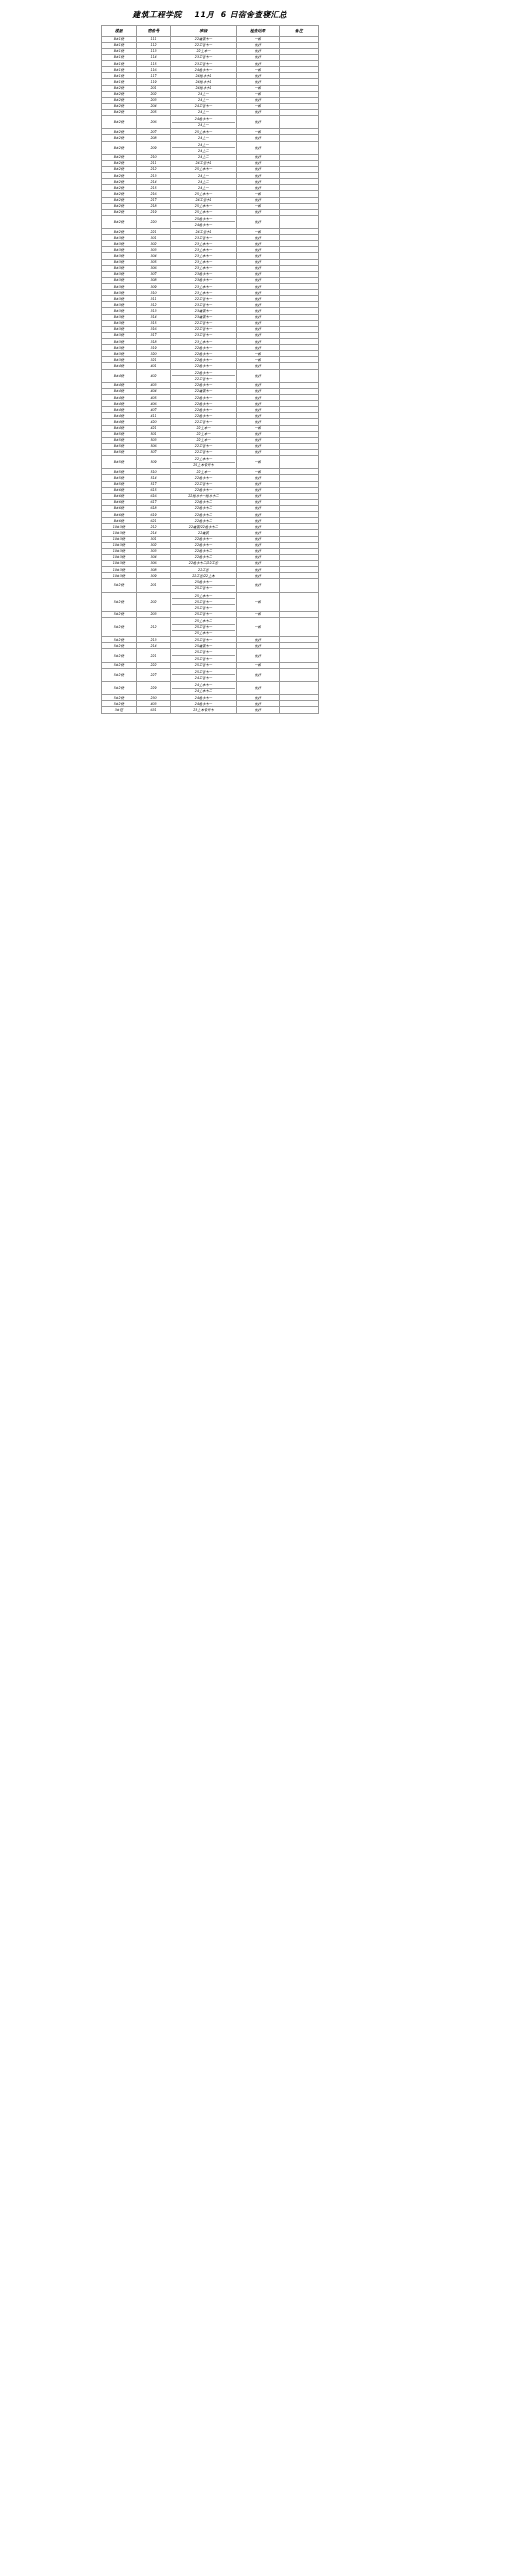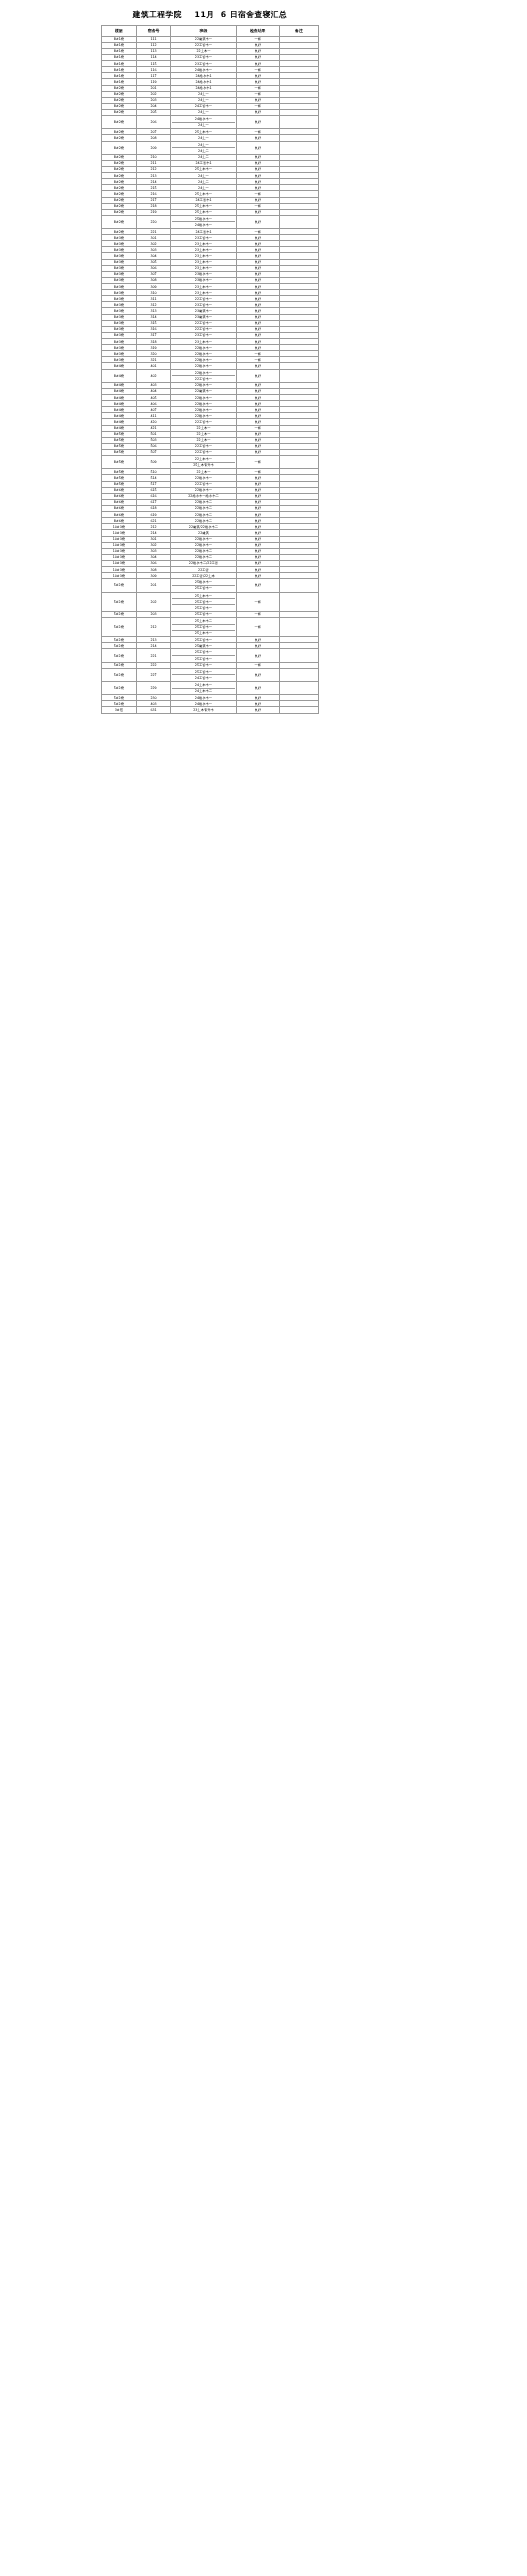--- a/index.html
+++ b/index.html
@@ -9,20 +9,21 @@
   }
   body {
     width: 528px;
     font-family: "DejaVu Sans", "Liberation Sans", sans-serif;
     color: #000000;
   }
   .page {
     width: 420px;
     box-sizing: border-box;
     padding: 7.2px 101px 10.3px 101px;
+    font-style: italic;
   }
   .doc-title {
     text-align: center;
     font-size: 7.7px;
     font-weight: bold;
     letter-spacing: 0.5px;
     margin: 3.1px 0 5.2px 0;
     white-space: pre;
   }
   table.sheet {

